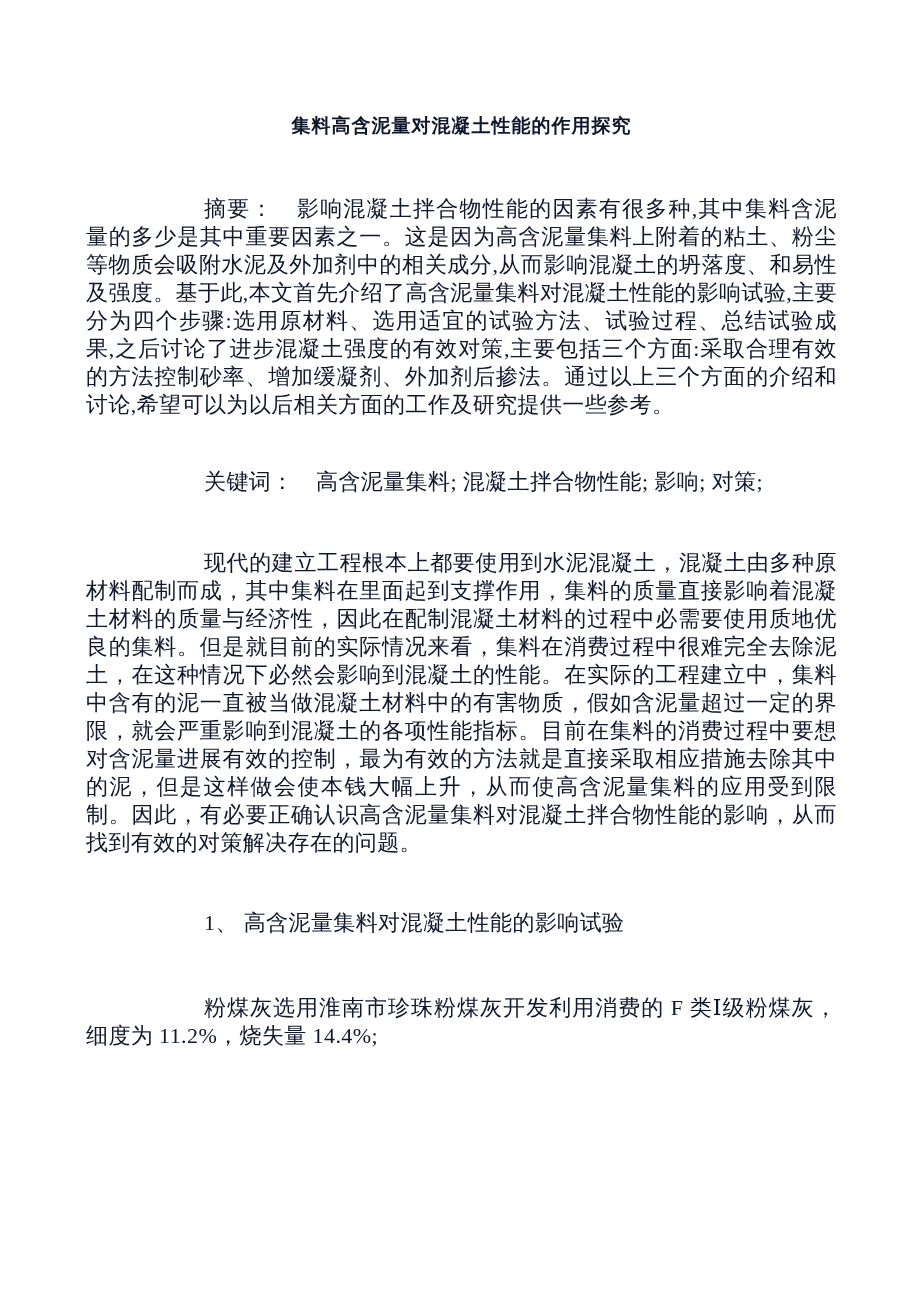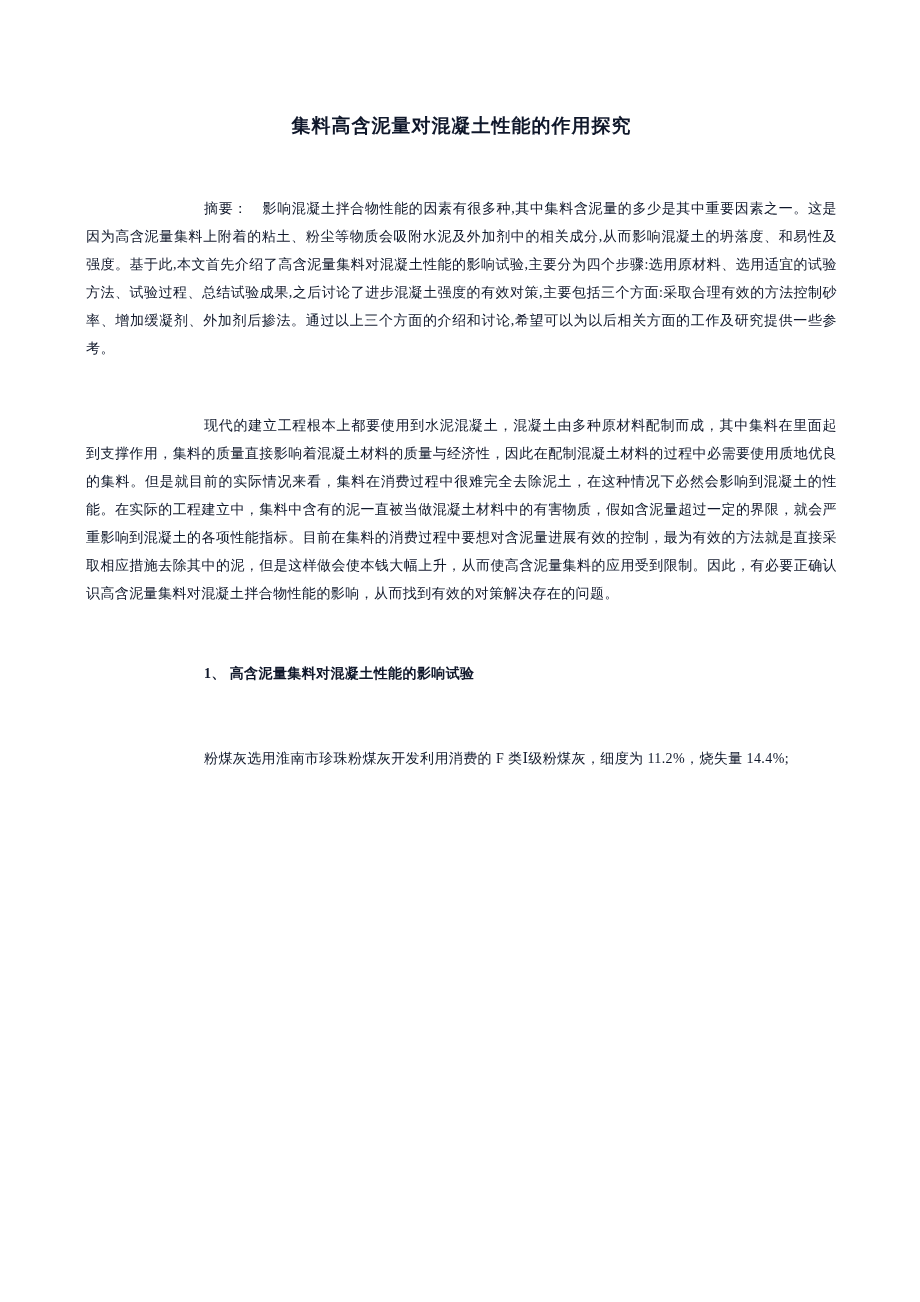--- a/index.html
+++ b/index.html
@@ -25,46 +25,47 @@
     margin: 0 0 55px 0;
     font-size: 19px;
     line-height: 28px;
     font-weight: bold;
     text-align: center;
     letter-spacing: 1px;
     text-indent: 0;
   }
   .para {
     margin: 0;
-    font-size: 14px;
+    font-size: 22px;
     line-height: 28px;
     letter-spacing: 0.4px;
     text-align: justify;
     text-justify: inter-ideograph;
     text-indent: 118px;
     white-space: pre-wrap;
     word-break: break-all;
   }
   .para.abstract   { margin-bottom: 49px; }
   .para.keywords   { margin-bottom: 53px; }
   .para.intro      { margin-bottom: 52px; font-family: Liberation Serif, serif; }
-  .para.heading-1  { margin-bottom: 57px; font-weight: bold; }
+  .para.heading-1  { margin-bottom: 57px; }
   .para.heading-11 { margin-bottom: 52px; }
   .para.cement     { margin-bottom: 59px; }
   .para.flyash     { margin-bottom: 0; }
 </style>
 </head>
 <body>
 
 <div class="page">
 
   <h1 class="doc-title">集料高含泥量对混凝土性能的作用探究</h1>
 
   <p class="para abstract">摘要：　影响混凝土拌合物性能的因素有很多种,其中集料含泥量的多少是其中重要因素之一。这是因为高含泥量集料上附着的粘土、粉尘等物质会吸附水泥及外加剂中的相关成分,从而影响混凝土的坍落度、和易性及强度。基于此,本文首先介绍了高含泥量集料对混凝土性能的影响试验,主要分为四个步骤:选用原材料、选用适宜的试验方法、试验过程、总结试验成果,之后讨论了进步混凝土强度的有效对策,主要包括三个方面:采取合理有效的方法控制砂率、增加缓凝剂、外加剂后掺法。通过以上三个方面的介绍和讨论,希望可以为以后相关方面的工作及研究提供一些参考。</p>
 
+  <p class="para keywords">关键词：　高含泥量集料; 混凝土拌合物性能; 影响; 对策;</p>
 
   <p class="para intro">现代的建立工程根本上都要使用到水泥混凝土，混凝土由多种原材料配制而成，其中集料在里面起到支撑作用，集料的质量直接影响着混凝土材料的质量与经济性，因此在配制混凝土材料的过程中必需要使用质地优良的集料。但是就目前的实际情况来看，集料在消费过程中很难完全去除泥土，在这种情况下必然会影响到混凝土的性能。在实际的工程建立中，集料中含有的泥一直被当做混凝土材料中的有害物质，假如含泥量超过一定的界限，就会严重影响到混凝土的各项性能指标。目前在集料的消费过程中要想对含泥量进展有效的控制，最为有效的方法就是直接采取相应措施去除其中的泥，但是这样做会使本钱大幅上升，从而使高含泥量集料的应用受到限制。因此，有必要正确认识高含泥量集料对混凝土拌合物性能的影响，从而找到有效的对策解决存在的问题。</p>
 
   <p class="para heading-1">1、 高含泥量集料对混凝土性能的影响试验</p>
 
 
 
   <p class="para flyash">粉煤灰选用淮南市珍珠粉煤灰开发利用消费的 F 类Ⅰ级粉煤灰，细度为 11.2%，烧失量 14.4%;</p>
 
 </div>

